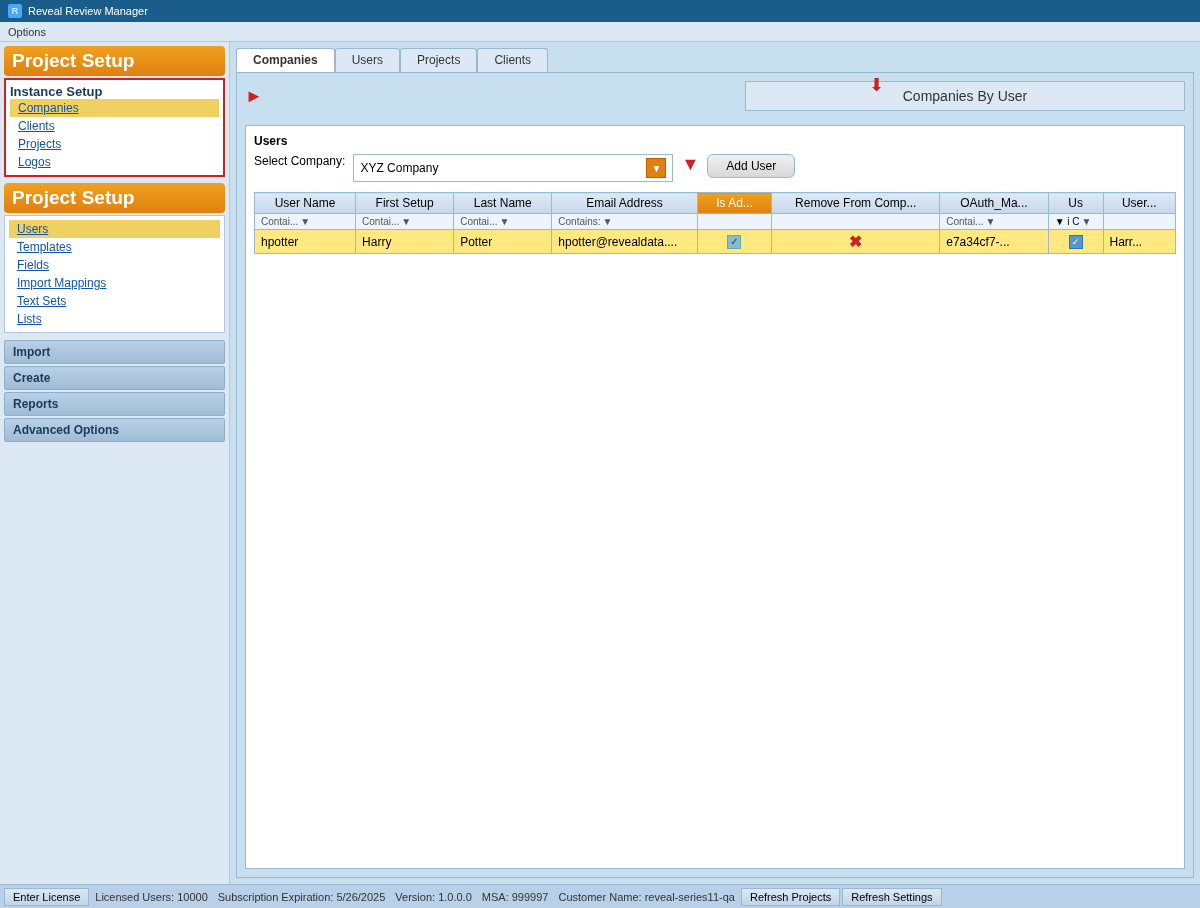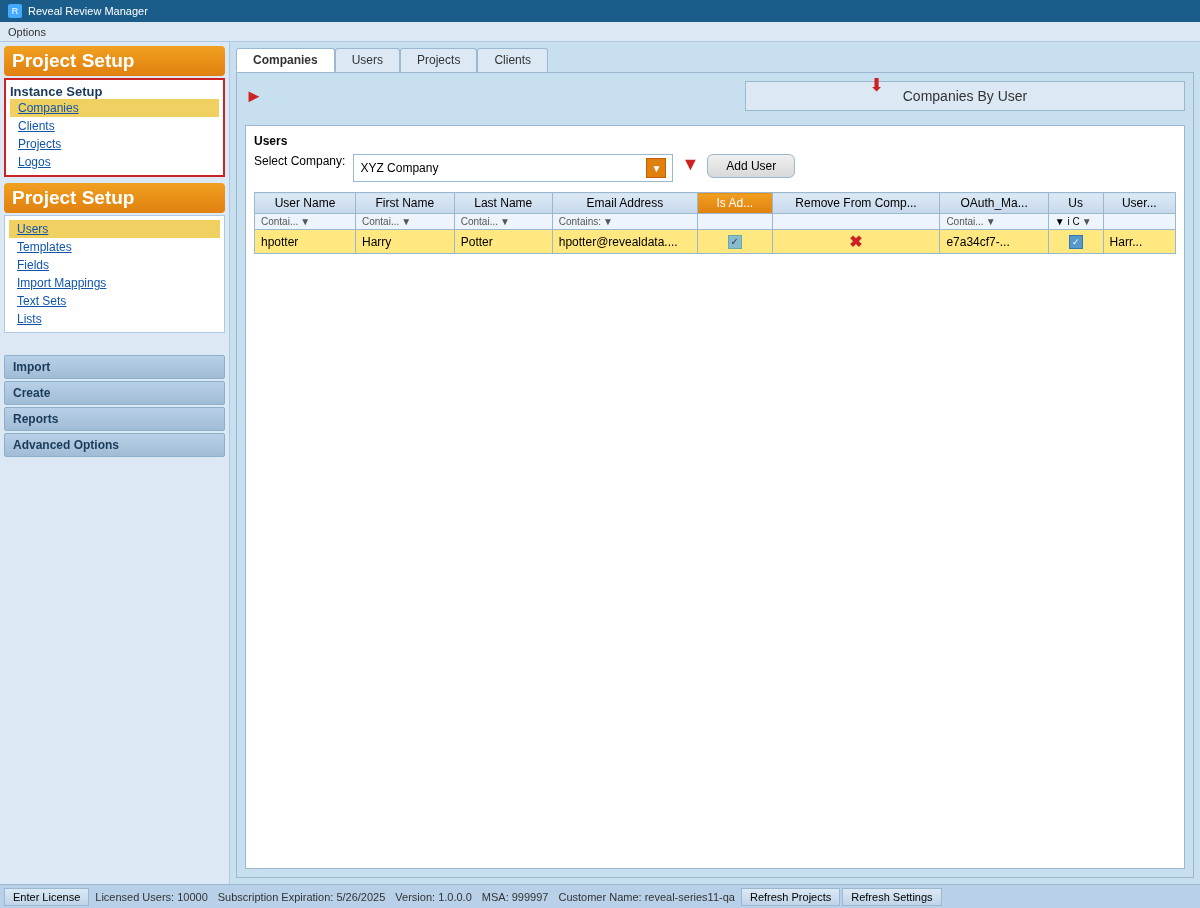--- a/index.html
+++ b/index.html
@@ -16,21 +16,21 @@
 
     
     .main-layout { display: flex; flex: 1; overflow: hidden; }
 
     
     .sidebar { width: 230px; background: #dce9f5; border-right: 1px solid #b0c8e0; display: flex; flex-direction: column; padding: 4px; }
     .sidebar-section-header { background: linear-gradient(to bottom, #f0a020, #e08010); color: white; font-weight: bold; font-size: 19px; padding: 4px 8px; margin-bottom: 2px; border-radius: 4px; }
     .sidebar-item { padding: 2px 8px; color: #1155aa; text-decoration: underline; cursor: pointer; }
     .sidebar-item.active { background: #f0d060; color: #1155aa; }
 
-    .sidebar-bottom-section { margin-top: 16px; }
+    .sidebar-bottom-section { margin-top: 1px; }
     .sidebar-collapsible { background: linear-gradient(to bottom, #b8d0e8, #a0bcd4); border: 1px solid #8ab0cc; padding: 4px 8px; margin-bottom: 2px; font-weight: bold; color: #1a3a5a; cursor: pointer; border-radius: 2px; }
 
     
     .content-area { flex: 1; display: flex; flex-direction: column; padding: 6px; background: #c8dff0; }
 
     
     .tabs-bar { display: flex; gap: 0; margin-bottom: 0; }
     .tab { padding: 4px 16px; background: #dce9f5; border: 1px solid #9ab8d0; border-bottom: none; cursor: pointer; color: #333; font-size: 12px; border-radius: 3px 3px 0 0; }
     .tab.active { background: white; font-weight: bold; border-bottom: 1px solid white; z-index: 1; }
 
@@ -154,21 +154,21 @@
           </div>
 
           <div style="color:#cc2222; font-size:18px;">▼</div>
           <button class="add-user-btn">Add User</button>
         </div>
 
         <table class="data-table">
           <thead>
             <tr>
               <th>User Name</th>
-              <th>First Name</th>
+              <th>First Setup</th>
               <th>Last Name</th>
               <th>Email Address</th>
               <th style="background: linear-gradient(to bottom,#f0a020,#e08010); color:white;">Is Ad...</th>
               <th>Remove From Comp...</th>
               <th>OAuth_Ma...</th>
               <th>Us</th>
               <th>User...</th>
             </tr>
           </thead>
           <tbody>

